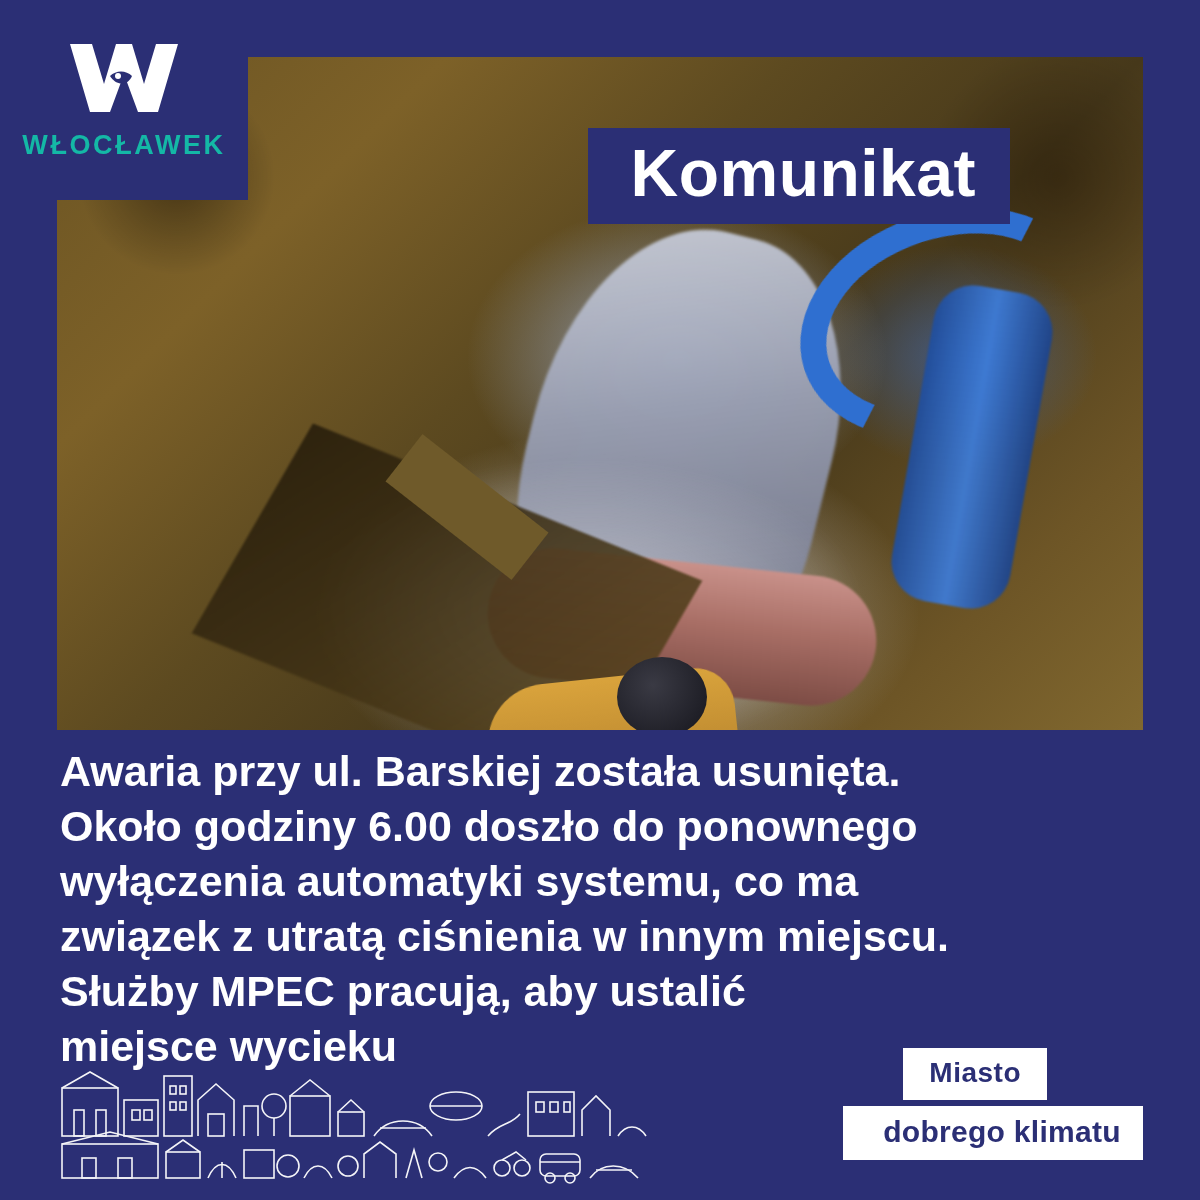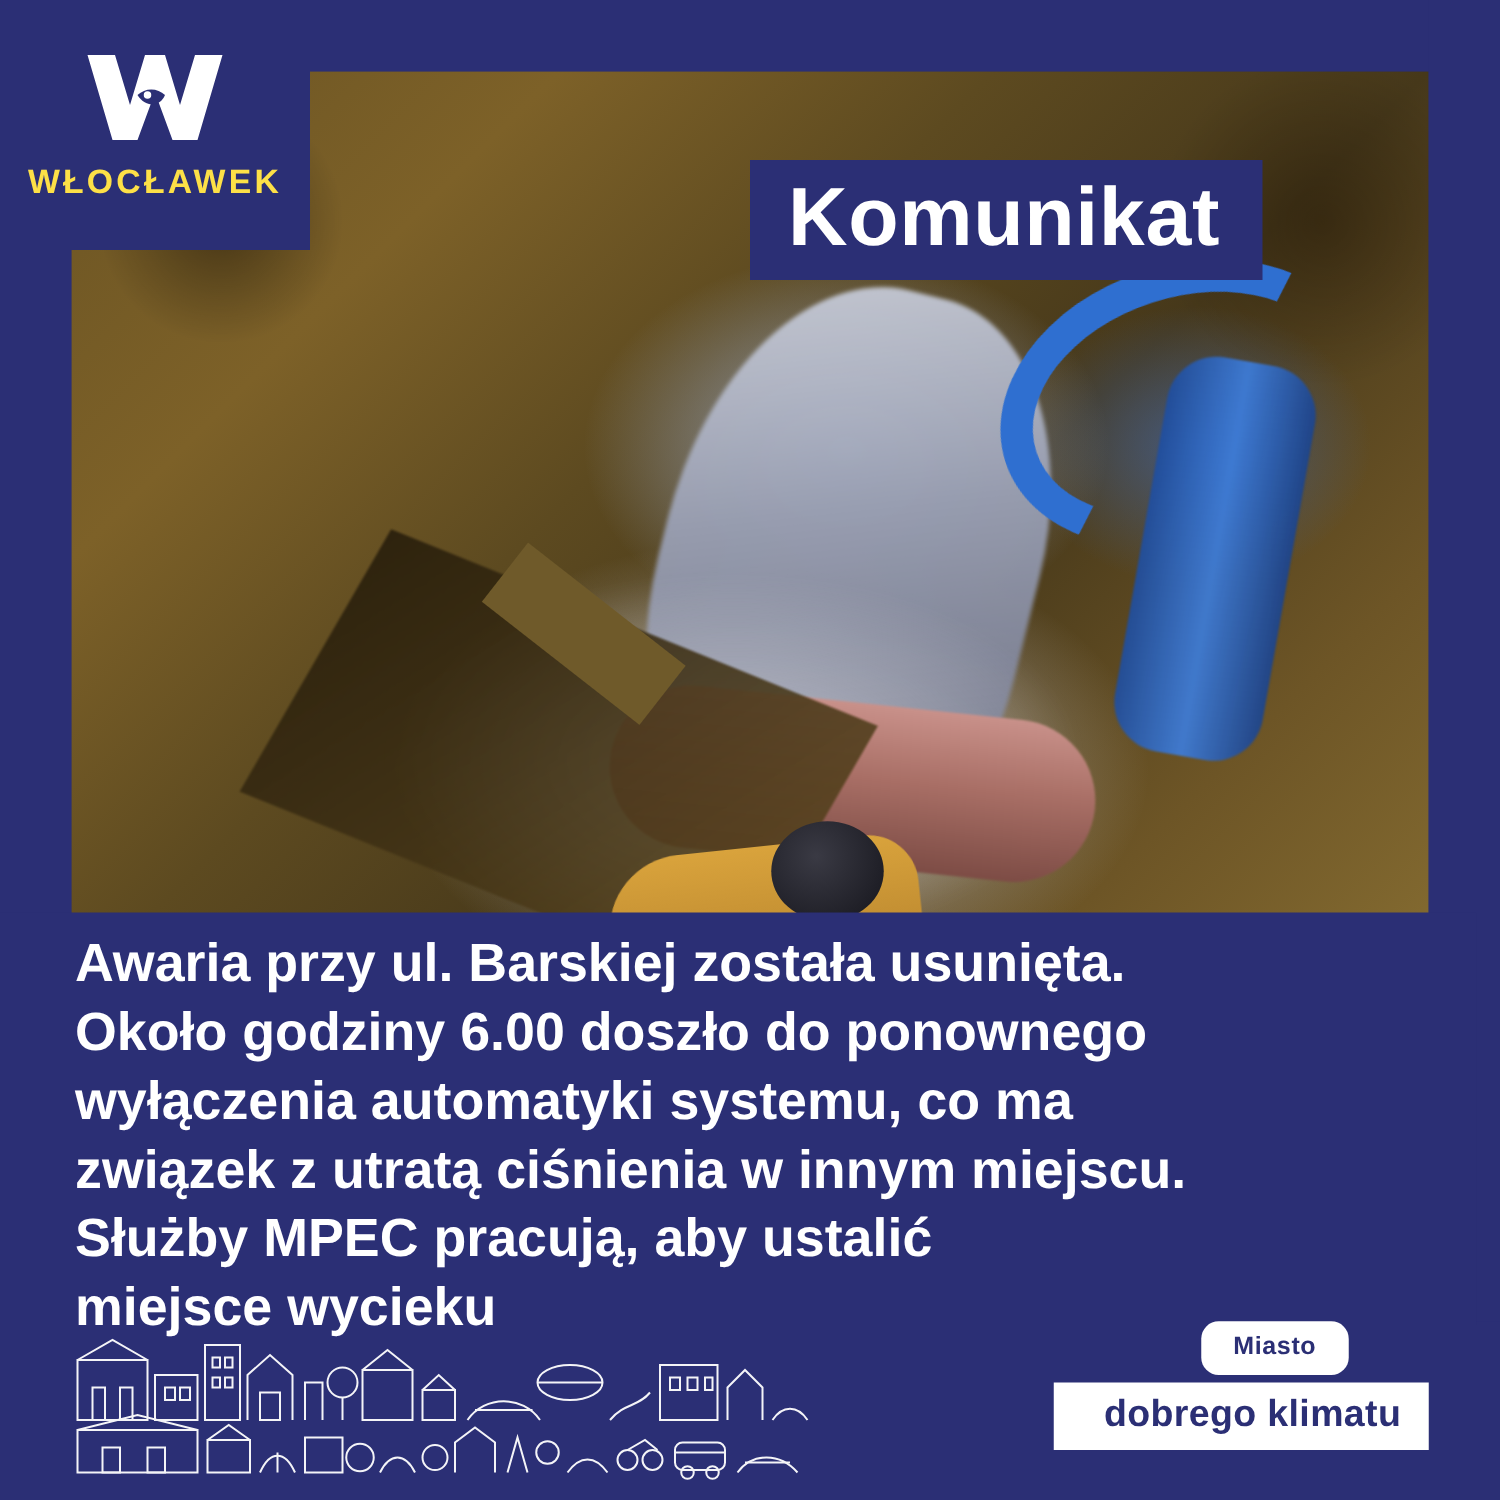--- a/index.html
+++ b/index.html
@@ -175,37 +175,37 @@
     justify-content: center;
     gap: 12px;
   }
   .logo-mark {
     width: 120px;
     height: 78px;
     position: relative;
   }
   .logo-mark svg { display: block; }
   .logo-text {
-    color: #fde047;
+    color: #14b8a6;
     font-size: 27px;
     font-weight: bold;
     letter-spacing: 2.6px;
     font-family: "Liberation Sans", sans-serif;
   }
 
   
   .komunikat {
     position: absolute;
     right: 190px;
     top: 128px;
     background: #2b2f75;
     color: #ffffff;
     font-size: 66px;
     font-weight: bold;
-    padding: 12px 34px 18px 30px;
+    padding: 12px 34px 18px 42px;
     letter-spacing: 0.5px;
     z-index: 6;
     line-height: 1.0;
   }
 
   
   .message-panel {
     position: absolute;
     left: 0;
     top: 730px;
@@ -292,25 +292,24 @@
     z-index: 7;
     display: flex;
     flex-direction: column;
     align-items: flex-end;
     gap: 6px;
   }
   .slogan-line1 {
     background: #ffffff;
     color: #2b2f75;
     font-weight: bold;
-    font-size: 20px;
+    font-size: 28px;
     padding: 9px 26px 11px 26px;
-    margin-right: 64px;
+    margin-right: 96px;
     letter-spacing: 0.5px;
-    border-radius: 14px;
   }
   .slogan-line2 {
     background: #ffffff;
     color: #2b2f75;
     font-weight: bold;
     font-size: 30px;
     padding: 9px 22px 11px 40px;
     letter-spacing: 0.3px;
   }
 </style>

